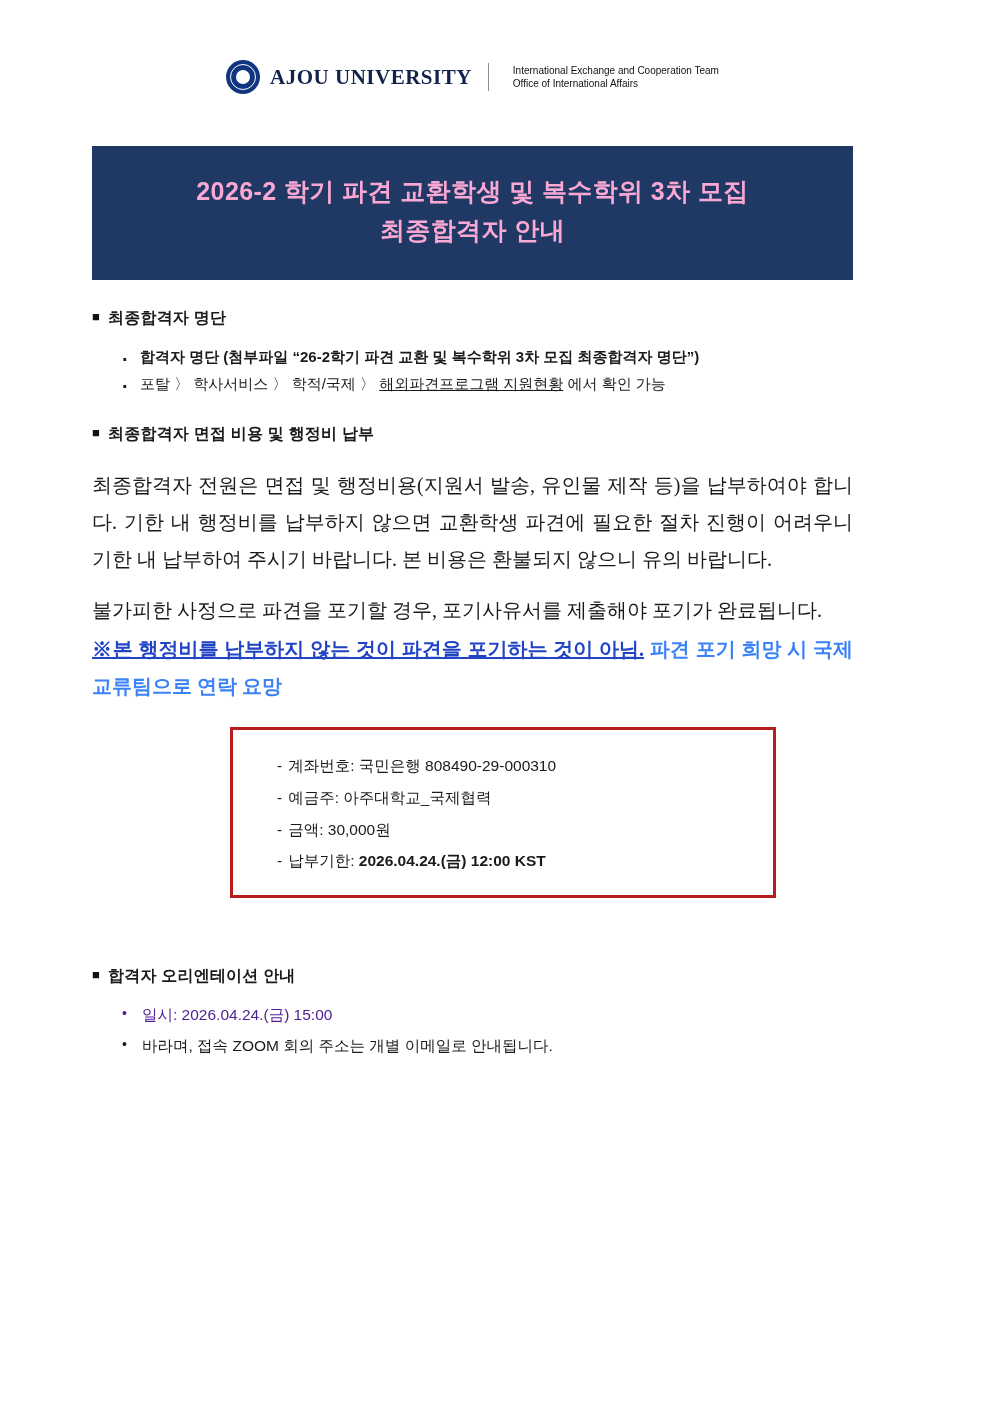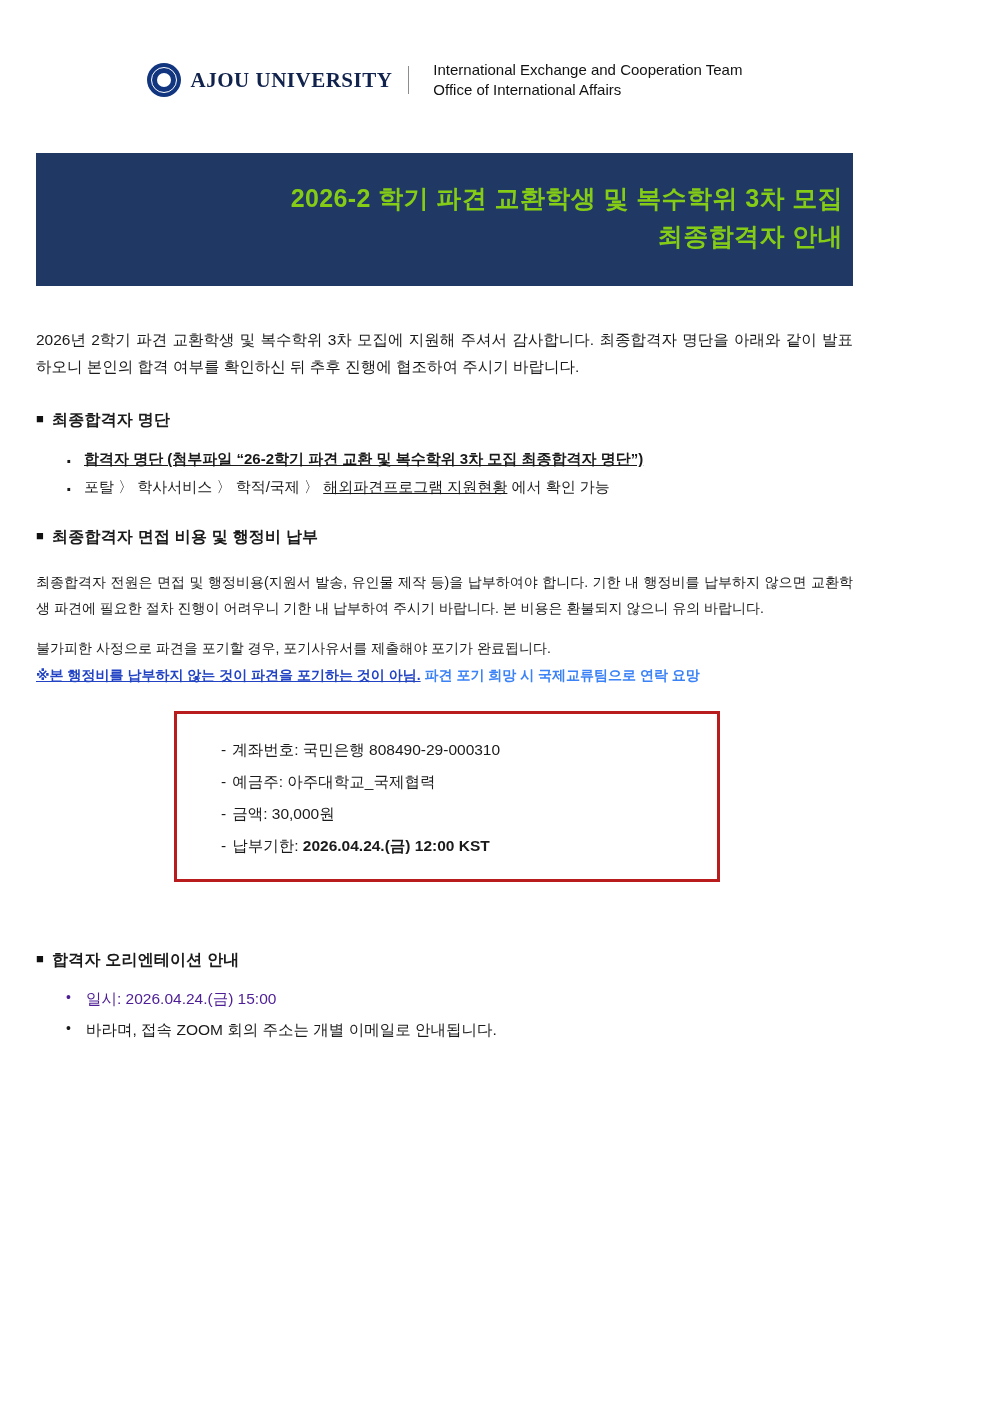--- a/index.html
+++ b/index.html
@@ -12,21 +12,21 @@
     height: 1403px;
     font-family: "Liberation Sans", "DejaVu Sans", sans-serif;
     color: #1a1a1a;
     position: relative;
     overflow: hidden;
   }
   .page {
     width: 945px;
     height: 1403px;
     box-sizing: border-box;
-    padding: 60px 92px 0 36px;
+    padding: 60px 92px 0 92px;
     position: relative;
   }
 
   
   .logo-row {
     display: flex;
     align-items: center;
     justify-content: center;
     gap: 10px;
     margin-bottom: 52px;
@@ -63,33 +63,33 @@
     color: #11234d;
     font-family: "Liberation Serif", "DejaVu Serif", serif;
   }
   .logo-divider {
     width: 1px;
     height: 28px;
     background: #8d8d8d;
     margin: 0 6px;
   }
   .logo-sub {
-    font-size: 15px;
+    font-size: 10px;
     line-height: 1.35;
     color: #111111;
     margin-left: 8px;
   }
 
   
   .title-banner {
     background: #1f3864;
-    color: #84cc16;
-    text-align: right;
+    color: #f9a8d4;
+    text-align: center;
     padding: 26px 10px 30px 10px;
-    margin-bottom: 40px;
+    margin-bottom: 28px;
   }
   .title-line {
     font-size: 25px;
     font-weight: bold;
     line-height: 1.55;
     letter-spacing: 0.4px;
   }
 
   
   .intro {
@@ -122,27 +122,28 @@
     padding-left: 20px;
   }
   ul.bullets li::before {
     content: "·";
     position: absolute;
     left: 2px;
     top: -2px;
     font-size: 20px;
     font-weight: bold;
   }
-  .b { font-weight: bold; text-decoration: underline; }
+  .b { font-weight: bold; }
   .u { text-decoration: underline; }
   .para {
-    font-size: 14px;
+    font-size: 20px;
     line-height: 1.85;
     text-align: justify;
     margin: 14px 0 0 0;
+    font-family: Liberation Serif, serif;
   }
   .para.tight { margin-top: 22px; }
   .warn {
     color: #2244c4;
     font-weight: bold;
     text-decoration: underline;
   }
   .warn-plain {
     color: #3b82f6;
     font-weight: bold;
@@ -205,21 +206,20 @@
       <span>International Exchange and Cooperation Team</span><br>
       <span>Office of International Affairs</span>
     </span>
   </div>
 
   <div class="title-banner">
     <div class="title-line">2026-2 학기 파견 교환학생 및 복수학위 3차 모집</div>
     <div class="title-line">최종합격자 안내</div>
   </div>
 
-  <p class="intro">2026년 2학기 파견 교환학생 및 복수학위 3차 모집에 지원해 주셔서 감사합니다. 최종합격자 명단을 아래와 같이 발표하오니 본인의 합격 여부를 확인하신 뒤 추후 진행에 협조하여 주시기 바랍니다.</p>
 
   <div class="sec-head">
     <span class="sq">■</span><span>최종합격자 명단</span>
   </div>
   <ul class="bullets">
     <li>
       <span class="b">합격자 명단 (첨부파일 “26-2학기 파견 교환 및 복수학위 3차 모집 최종합격자 명단”)</span>
     </li>
     <li>
       <span>포탈 〉 학사서비스 〉 학적/국제 〉 </span><span class="u">해외파견프로그램 지원현황</span><span> 에서 확인 가능</span>

